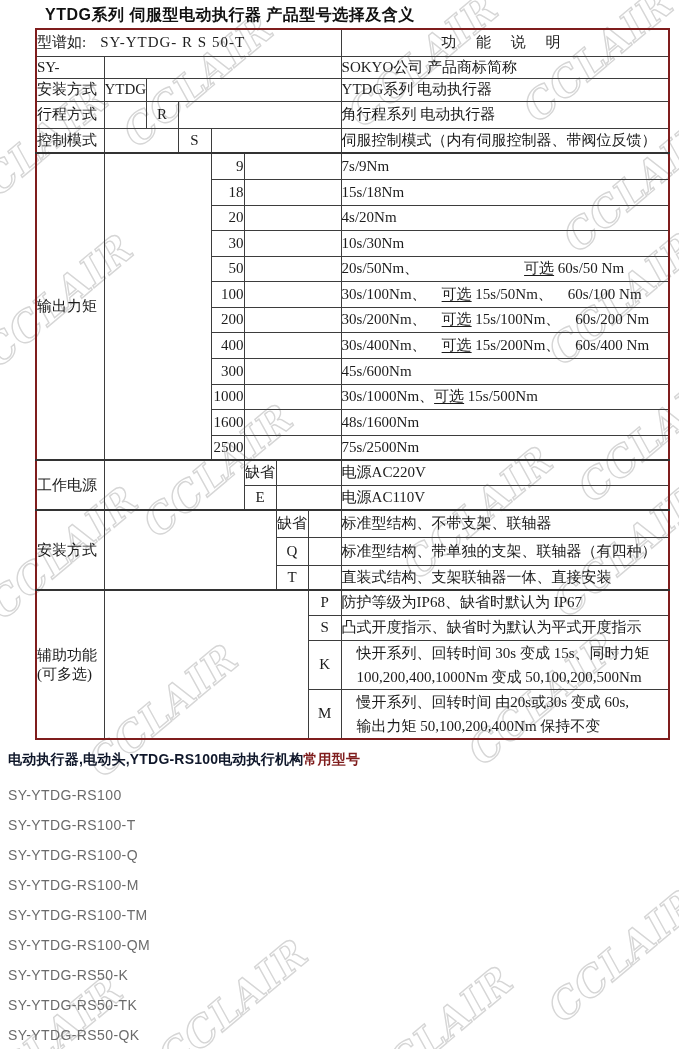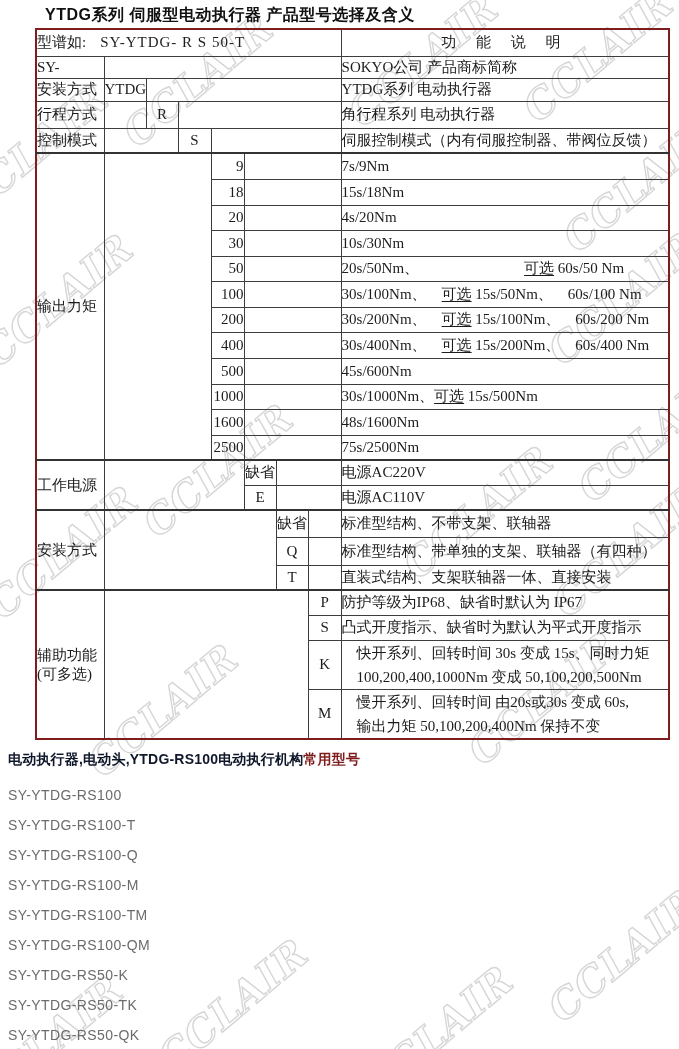--- a/index.html
+++ b/index.html
@@ -159,21 +159,21 @@
       <td class="num">200</td>
       <td colspan="3"></td>
       <td class="desc"><span>30s/200Nm、　</span><u>可选</u><span> 15s/100Nm、　60s/200 Nm</span></td>
     </tr>
     <tr style="height:26px">
       <td class="num">400</td>
       <td colspan="3"></td>
       <td class="desc"><span>30s/400Nm、　</span><u>可选</u><span> 15s/200Nm、　60s/400 Nm</span></td>
     </tr>
     <tr style="height:26px">
-      <td class="num">500</td>
+      <td class="num">300</td>
       <td colspan="3"></td>
       <td class="desc">45s/600Nm</td>
     </tr>
     <tr style="height:25px">
       <td class="num">1000</td>
       <td colspan="3"></td>
       <td class="desc"><span>30s/1000Nm、</span><u>可选</u><span> 15s/500Nm</span></td>
     </tr>
     <tr style="height:26px">
       <td class="num">1600</td>

